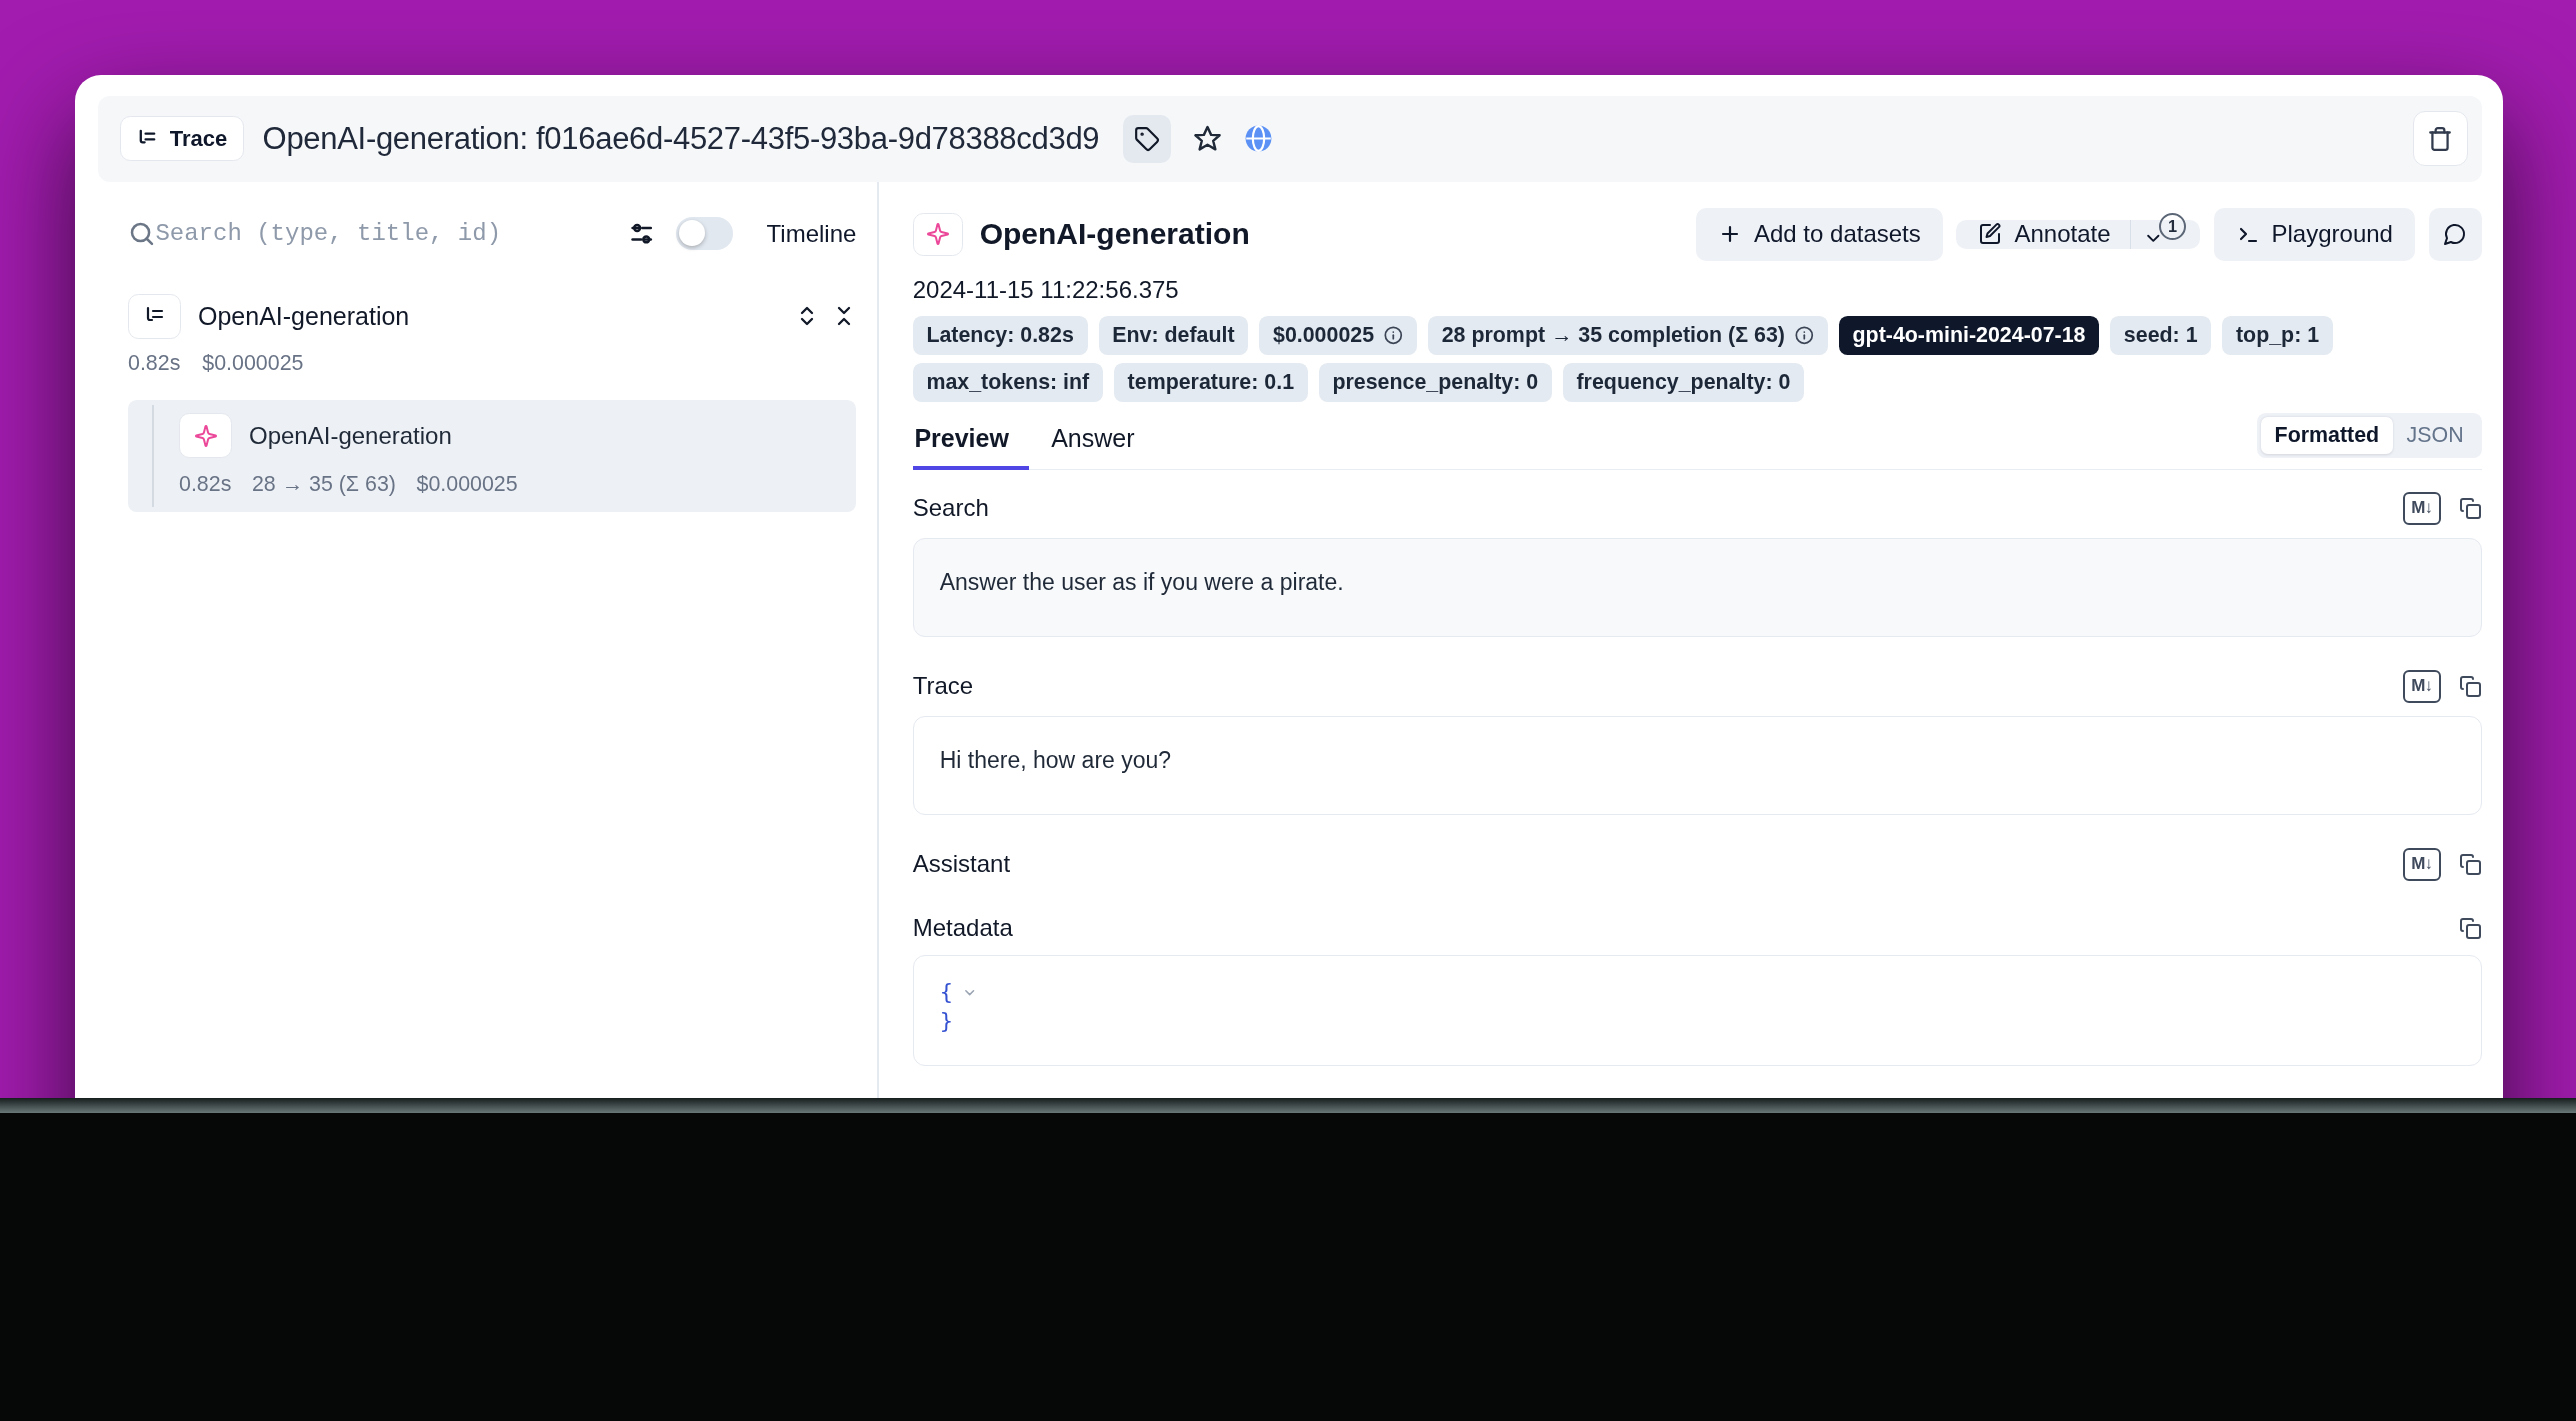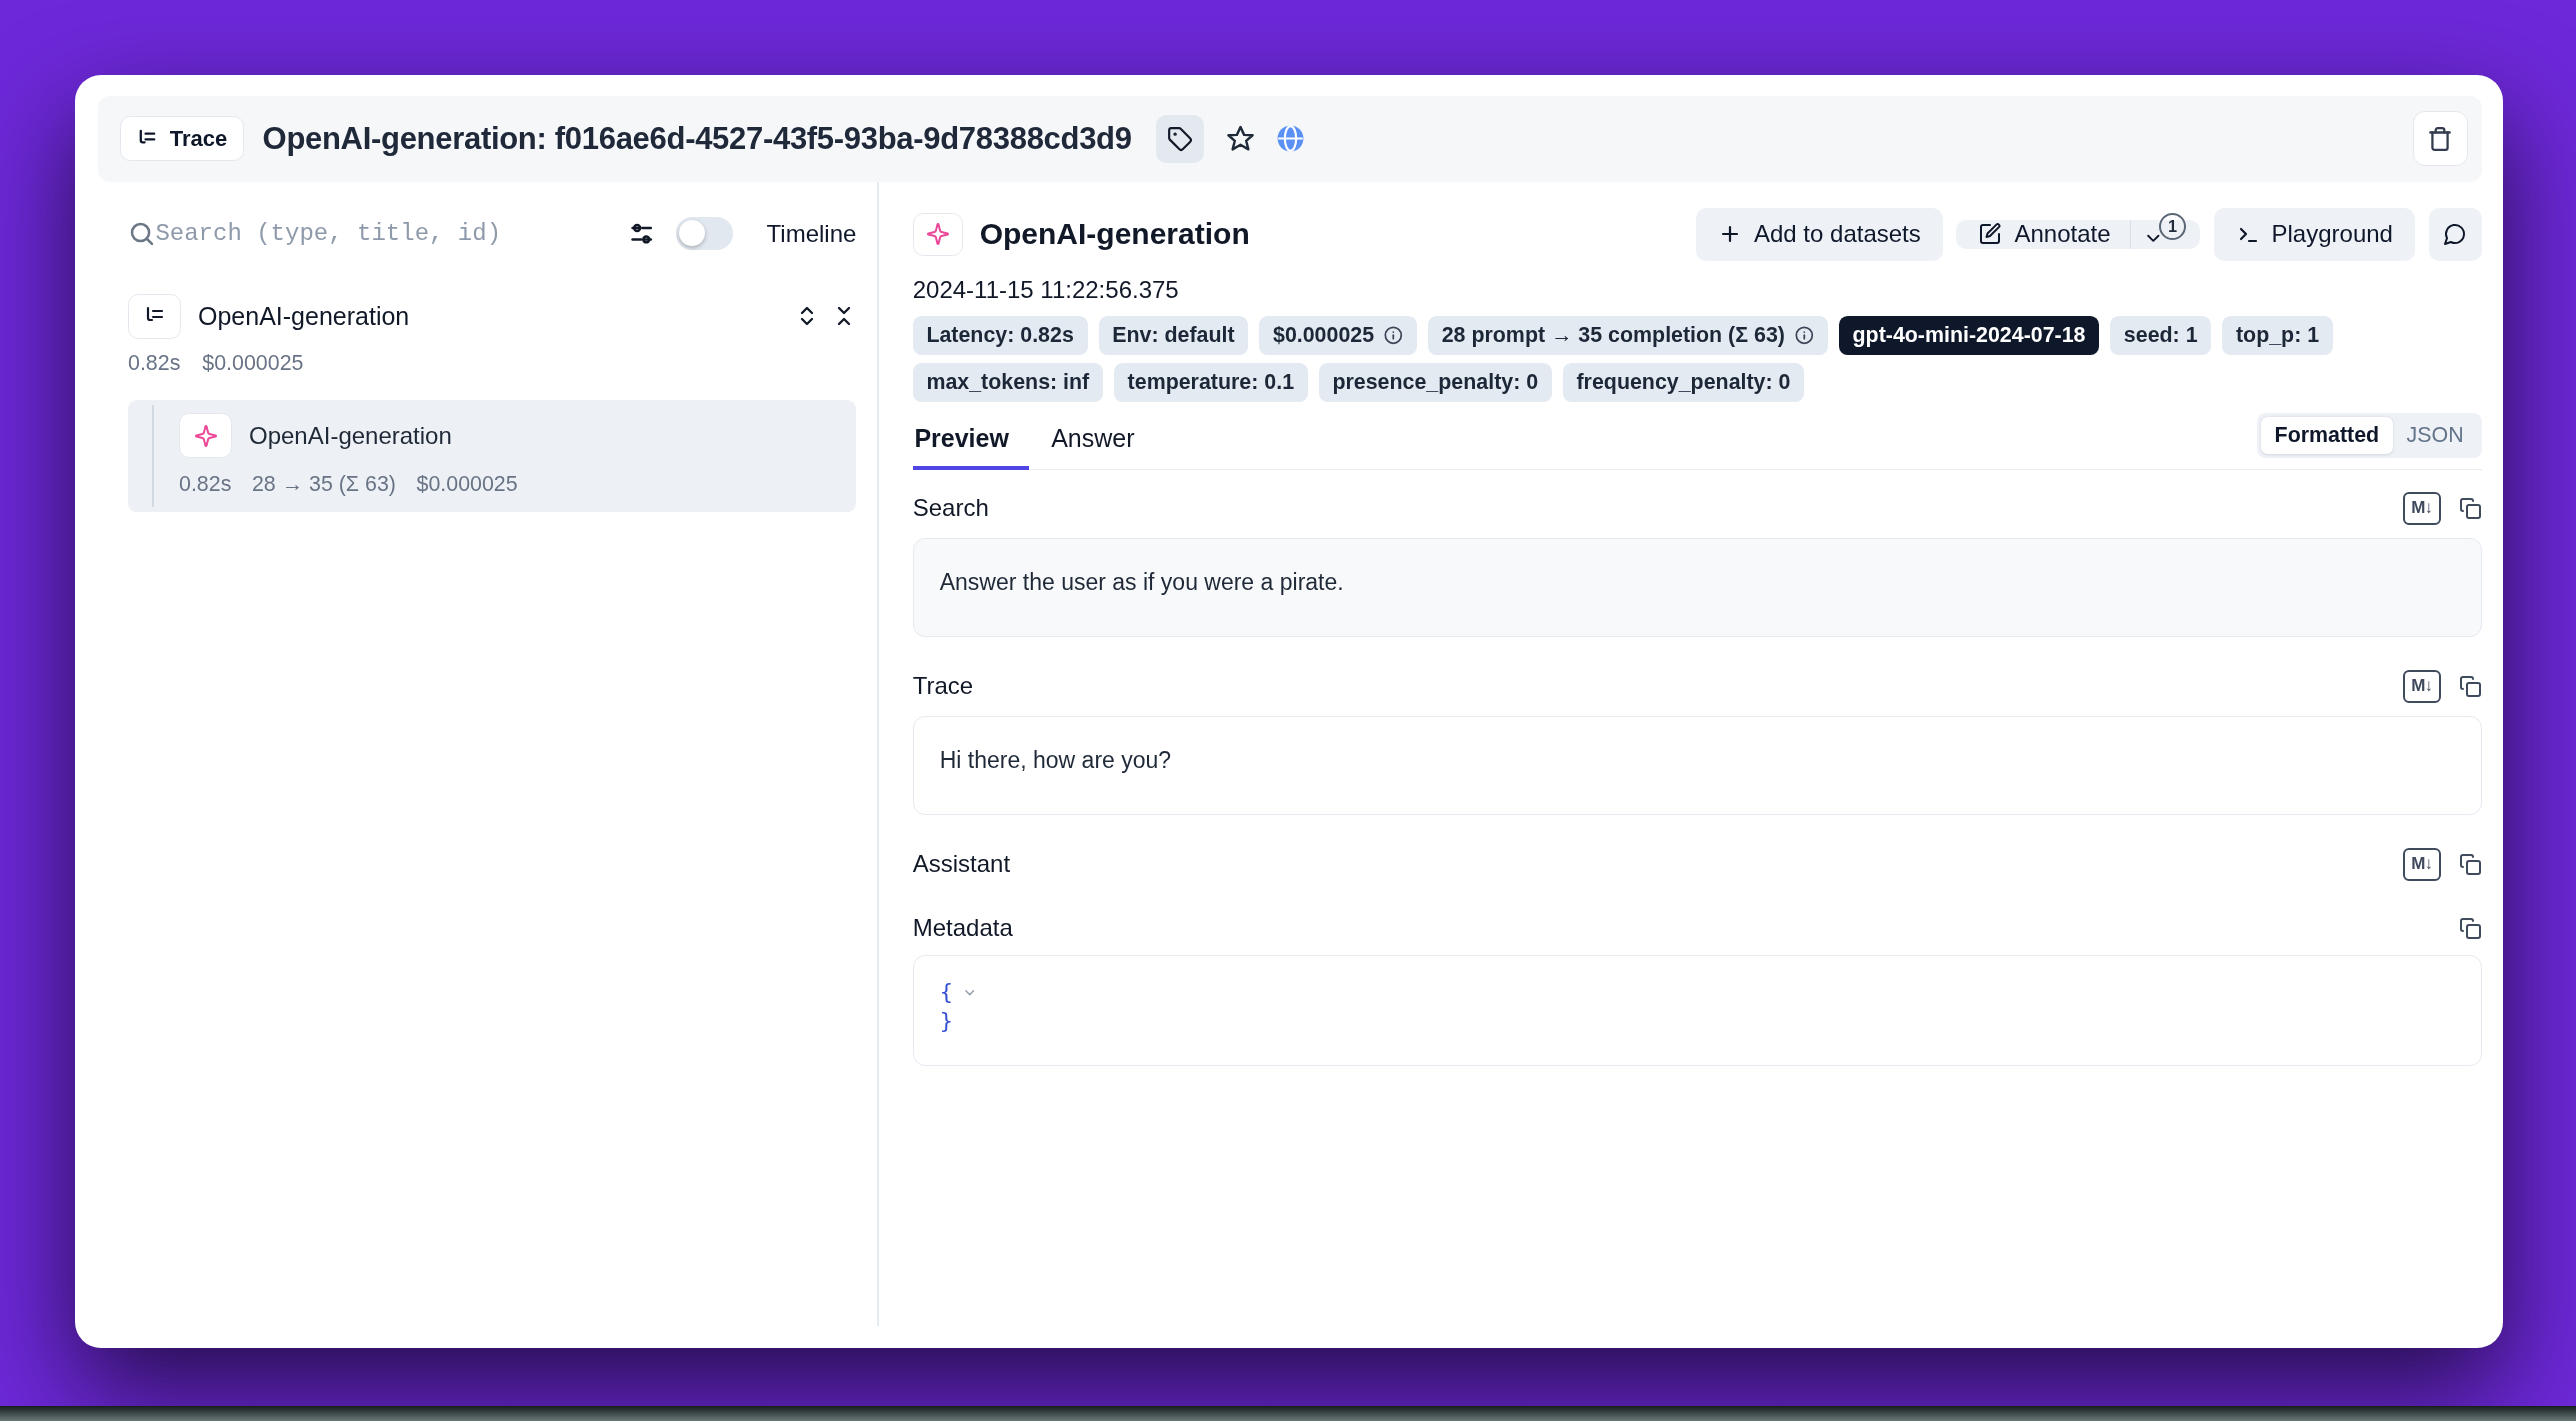--- a/index.html
+++ b/index.html
@@ -1,36 +1,36 @@
 <!DOCTYPE html>
 <html style="font-size:13.7px"><head>
 <meta charset="utf-8">
 <style>
   * { margin:0; padding:0; box-sizing:border-box; }
   html,body { width:2576px; height:1421px; }
   body { font-family:"Liberation Sans", sans-serif; background:#060808; }
-  #canvas { position:relative; width:2576px; height:1421px; overflow:hidden;
-            background:#6d28d9; }
+  #canvas { position:relative; width:2576px; height:1113px; overflow:hidden;
+            background:#a21caf; }
   .bottom-strip { position:absolute; left:0; right:0; bottom:0; height:15.4px;
             background:linear-gradient(to bottom,#161d1d,#6a7878); }
 
   
   .window { position:absolute; left:75px; top:75px; width:2428px; height:1273px;
             background:#ffffff; border-radius:26px;
             box-shadow:0 43px 103px rgba(0,0,0,.65); overflow:hidden;
             display:flex; flex-direction:column; }
 
   
   .titlebar { margin:20.6px 21.4px 0 23px; height:86px; background:#f5f7f9;
             border-radius:12px; display:flex; align-items:center; padding:0 13.7px 0 22px; }
   .trace-badge { display:flex; align-items:center; gap:10.3px; background:#ffffff;
             border:1.7px solid #e4e8ee; border-radius:10.3px; padding:8.6px 15.4px;
             font-size:22px; font-weight:700; color:#0f172a; }
   .trace-badge svg { width:23px; height:23px; stroke:#0f172a; }
-  .page-title { margin-left:19px; font-size:31px; font-weight:700; color:#20293a;
+  .page-title { margin-left:19px; font-size:31px; font-weight:400; color:#20293a;
             letter-spacing:-0.3px; white-space:nowrap; }
   .tag-btn { margin-left:24px; width:48px; height:48px; background:#e4e9f0;
             border-radius:10.3px; display:flex; align-items:center; justify-content:center; }
   .tag-btn svg { width:26px; height:26px; stroke:#111827; }
   .star-btn { margin-left:22px; display:flex; }
   .star-btn svg { width:29px; height:29px; stroke:#1f2937; }
   .globe-btn { margin-left:20.6px; display:flex; }
   .globe-btn svg { width:31px; height:31px; }
   .trash-btn { margin-left:auto; width:55px; height:55px; background:#ffffff;
             border:1.7px solid #e4e8ee; border-radius:12px; display:flex;

